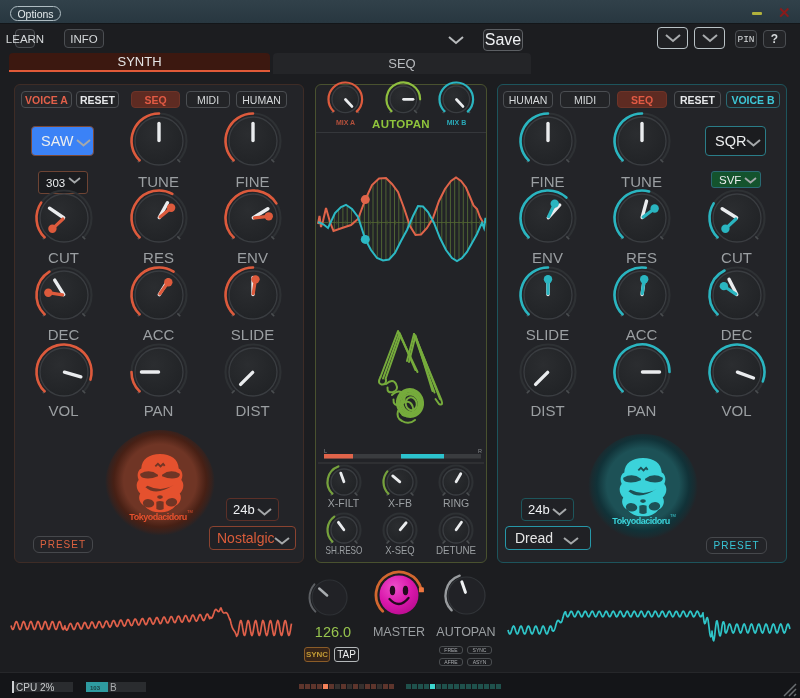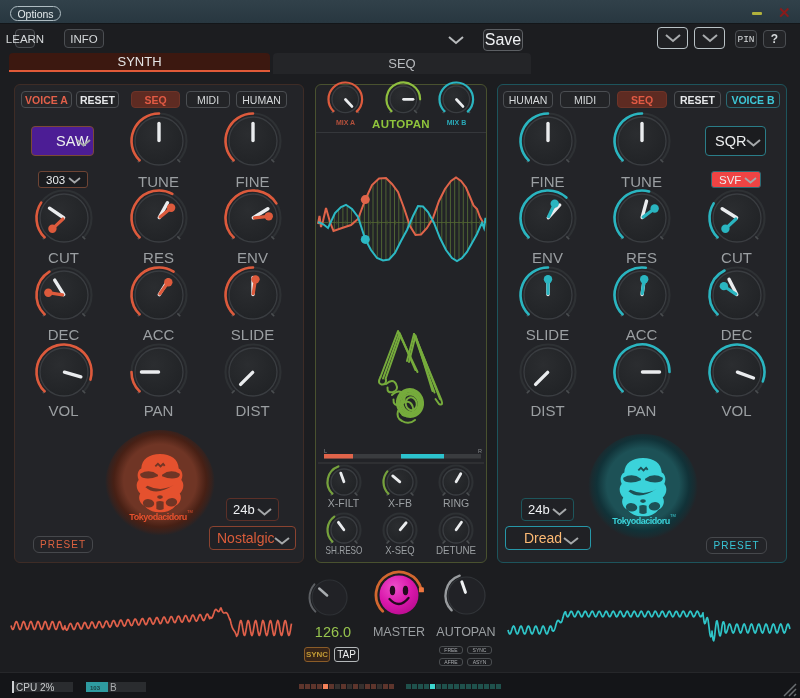--- a/index.html
+++ b/index.html
@@ -46,34 +46,34 @@
   <div class="abs btn" style="left:131px;top:91px;width:49px;height:17px;font-size:10.5px;font-weight:bold;color:#e25a44;background:#5e2b22;border-color:#6e3428;">SEQ</div>
   <div class="abs btn" style="left:186px;top:91px;width:44px;height:17px;font-size:10.5px;color:#d6d9db;">MIDI</div>
   <div class="abs btn" style="left:236px;top:91px;width:51px;height:17px;font-size:10.5px;color:#d6d9db;">HUMAN</div>
 
   <div class="abs btn" style="left:503px;top:91px;width:50px;height:17px;font-size:10.5px;color:#d6d9db;">HUMAN</div>
   <div class="abs btn" style="left:560px;top:91px;width:50px;height:17px;font-size:10.5px;color:#d6d9db;">MIDI</div>
   <div class="abs btn" style="left:617px;top:91px;width:50px;height:17px;font-size:10.5px;font-weight:bold;color:#e25a44;background:#5e2b22;border-color:#6e3428;">SEQ</div>
   <div class="abs btn" style="left:674px;top:91px;width:47px;height:17px;font-size:10.5px;font-weight:bold;color:#e6e8ea;">RESET</div>
   <div class="abs btn" style="left:726px;top:91px;width:54px;height:17px;font-size:10.5px;font-weight:bold;color:#3ec8d8;border-color:#2a6a74;">VOICE B</div>
 
-  <div class="abs" style="left:31px;top:126px;width:63px;height:30px;border:1.3px solid #7c4936;border-radius:4px;background:#4c1d95;color:#eceeef;font-size:14.5px;display:flex;align-items:center;padding-left:24px;">SAW</div>
+  <div class="abs" style="left:31px;top:126px;width:63px;height:30px;border:1.3px solid #7c4936;border-radius:4px;background:#3b82f6;color:#eceeef;font-size:14.5px;display:flex;align-items:center;padding-left:9px;">SAW</div>
   <svg class="abs" style="left:76px;top:139px;" width="15" height="8">
       <path d="M1 1 L7.5 6.5 L14 1" stroke="#a5a8aa" stroke-width="2" fill="none"></path>
     </svg>
-  <div class="abs" style="left:38px;top:171px;width:50px;height:17px;border:1px solid #6e4434;border-radius:3px;background:#1b1c1f;color:#eceeef;font-size:11.5px;display:flex;align-items:center;padding-left:7px;">303</div>
+  <div class="abs" style="left:38px;top:171px;width:50px;height:23px;border:1px solid #6e4434;border-radius:3px;background:#1b1c1f;color:#eceeef;font-size:11.5px;display:flex;align-items:center;padding-left:7px;">303</div>
   <svg class="abs" style="left:68px;top:177px;" width="13" height="7">
       <path d="M1 1 L6.5 5.5 L12 1" stroke="#a5a8aa" stroke-width="1.8" fill="none"></path>
     </svg>
 
   <div class="abs" style="left:705px;top:126px;width:61px;height:30px;border:1.3px solid #2a7d88;border-radius:4px;background:#1b1c1f;color:#eceeef;font-size:14.5px;display:flex;align-items:center;padding-left:9px;">SQR</div>
   <svg class="abs" style="left:746px;top:139px;" width="15" height="8">
       <path d="M1 1 L7.5 6.5 L14 1" stroke="#a5a8aa" stroke-width="2" fill="none"></path>
     </svg>
-  <div class="abs" style="left:711px;top:171px;width:50px;height:17px;border:1px solid #2a6a74;border-radius:3px;background:#ef4444;color:#eceeef;font-size:11.5px;display:flex;align-items:center;padding-left:7px;">SVF</div>
+  <div class="abs" style="left:711px;top:171px;width:50px;height:17px;border:1px solid #2a6a74;border-radius:3px;background:#14532d;color:#eceeef;font-size:11.5px;display:flex;align-items:center;padding-left:7px;">SVF</div>
   <svg class="abs" style="left:744px;top:177px;" width="13" height="7">
       <path d="M1 1 L6.5 5.5 L12 1" stroke="#a5a8aa" stroke-width="1.8" fill="none"></path>
     </svg>
 
   <div id="labels">
       <div class="abs lbl" style="left:113.5px;top:173px;width:90px;">TUNE</div>
       <div class="abs lbl" style="left:207.5px;top:173px;width:90px;">FINE</div>
       <div class="abs lbl" style="left:18.5px;top:249px;width:90px;">CUT</div>
       <div class="abs lbl" style="left:113.5px;top:249px;width:90px;">RES</div>
       <div class="abs lbl" style="left:207.5px;top:249px;width:90px;">ENV</div>
@@ -205,21 +205,21 @@
   <div class="abs" style="left:209px;top:526px;width:87px;height:24px;border:1.2px solid #8a4330;border-radius:4px;background:#202125;color:#da5c3a;font-size:14px;display:flex;align-items:center;padding-left:7px;">Nostalgic</div>
   <svg class="abs" style="left:274px;top:537px;" width="16" height="8">
       <path d="M1 1 L8 6.5 L15 1" stroke="#a5a8aa" stroke-width="2" fill="none"></path>
     </svg>
   <div class="abs" style="left:33px;top:536px;width:60px;height:17px;border:1px solid #46484c;border-radius:6px;color:#dd6240;font-size:10px;letter-spacing:1px;display:flex;align-items:center;justify-content:center;">PRESET</div>
 
   <div class="abs" style="left:521px;top:498px;width:53px;height:23px;border:1.2px solid #1d565c;border-radius:4px;background:#202125;color:#f0f2f4;font-size:13px;display:flex;align-items:center;padding-left:6px;">24b</div>
   <svg class="abs" style="left:552px;top:508px;" width="15" height="8">
       <path d="M1 1 L7.5 6.5 L14 1" stroke="#a5a8aa" stroke-width="2" fill="none"></path>
     </svg>
-  <div class="abs" style="left:505px;top:526px;width:86px;height:24px;border:1.2px solid #2697a8;border-radius:4px;background:#202125;color:#fdba74;font-size:14px;display:flex;align-items:center;padding-left:18px;">Dread</div>
+  <div class="abs" style="left:505px;top:526px;width:86px;height:24px;border:1.2px solid #2697a8;border-radius:4px;background:#202125;color:#e5e5e5;font-size:14px;display:flex;align-items:center;padding-left:9px;">Dread</div>
   <svg class="abs" style="left:563px;top:537px;" width="16" height="8">
       <path d="M1 1 L8 6.5 L15 1" stroke="#a5a8aa" stroke-width="2" fill="none"></path>
     </svg>
   <div class="abs" style="left:706px;top:537px;width:61px;height:17px;border:1px solid #46484c;border-radius:6px;color:#38c5d5;font-size:10px;letter-spacing:1px;display:flex;align-items:center;justify-content:center;">PRESET</div>
 
   <svg id="scopeL" class="abs" style="left:8px;top:575px;" width="290" height="90">
       <path d="M 3.0 50.5 L 3.5 52.3 L 4.1 53.8 L 4.6 54.5 L 5.2 54.3 L 5.7 53.2 L 6.3 51.5 L 6.8 49.6 L 7.4 47.9 L 7.9 46.8 L 8.5 46.5 L 9.0 47.1 L 9.6 48.5 L 10.2 50.3 L 10.7 52.2 L 11.3 53.7 L 11.8 54.4 L 12.4 54.3 L 12.9 53.3 L 13.5 51.7 L 14.0 49.8 L 14.6 48.1 L 15.1 46.9 L 15.7 46.5 L 16.2 47.0 L 16.8 48.4 L 17.3 50.2 L 17.9 52.0 L 18.4 53.6 L 19.0 54.4 L 19.5 54.4 L 20.1 53.4 L 20.6 51.9 L 21.2 50.0 L 21.7 48.2 L 22.3 47.0 L 22.8 46.5 L 23.4 47.0 L 23.9 48.2 L 24.5 50.0 L 25.0 51.9 L 25.6 53.4 L 26.1 54.4 L 26.7 54.4 L 27.2 53.6 L 27.8 52.0 L 28.3 50.2 L 28.9 48.4 L 29.4 47.0 L 30.0 46.5 L 30.5 46.9 L 31.1 48.1 L 31.6 49.8 L 32.2 51.7 L 32.7 53.3 L 33.3 54.3 L 33.8 54.4 L 34.4 53.7 L 34.9 52.2 L 35.5 50.3 L 36.0 48.5 L 36.6 47.1 L 37.1 46.5 L 37.6 46.8 L 38.2 47.9 L 38.7 49.6 L 39.3 51.5 L 39.8 53.2 L 40.4 54.3 L 40.9 54.5 L 41.5 53.8 L 42.0 52.3 L 42.6 50.5 L 43.1 48.7 L 43.7 47.2 L 44.2 46.5 L 44.8 46.7 L 45.3 47.8 L 45.9 49.5 L 46.4 51.4 L 47.0 53.1 L 47.5 54.2 L 48.1 54.5 L 48.6 53.9 L 49.2 52.5 L 49.7 50.7 L 50.3 48.8 L 50.8 47.3 L 51.4 46.6 L 51.9 46.7 L 52.5 47.7 L 53.0 49.3 L 53.6 51.2 L 54.1 52.9 L 54.7 54.1 L 55.2 54.5 L 55.8 54.0 L 56.3 52.6 L 56.9 50.8 L 57.0 52.0 L 57.5 53.4 L 58.1 54.5 L 58.6 55.1 L 59.2 54.9 L 59.7 54.0 L 60.3 52.6 L 60.8 51.0 L 61.4 49.6 L 61.9 48.7 L 62.5 48.4 L 63.0 48.9 L 63.6 49.9 L 64.1 51.4 L 64.7 52.8 L 65.2 54.0 L 65.8 54.5 L 66.3 54.4 L 66.9 53.6 L 67.4 52.2 L 68.0 50.7 L 68.5 49.3 L 69.1 48.3 L 69.6 47.9 L 70.2 48.3 L 70.7 49.3 L 71.3 50.7 L 71.8 52.2 L 72.4 53.4 L 72.9 54.0 L 73.5 54.0 L 74.0 53.2 L 74.6 51.9 L 75.1 50.3 L 75.7 48.9 L 76.2 47.8 L 76.8 47.4 L 77.3 47.8 L 77.9 48.7 L 78.4 50.1 L 79.0 51.6 L 79.5 52.8 L 80.1 53.5 L 80.6 53.5 L 81.2 52.8 L 81.7 51.5 L 82.3 50.0 L 82.8 48.5 L 83.4 47.4 L 83.9 46.9 L 84.5 47.2 L 85.0 48.1 L 85.6 49.5 L 86.1 51.0 L 86.7 52.2 L 87.2 53.0 L 87.8 53.0 L 88.3 52.4 L 88.9 51.2 L 89.4 49.6 L 90.0 48.1 L 90.5 47.0 L 91.1 46.5 L 91.6 46.7 L 92.2 47.5 L 92.7 48.8 L 93.3 50.3 L 93.8 51.6 L 94.4 52.4 L 94.9 52.6 L 95.5 52.0 L 96.0 50.8 L 96.6 49.3 L 97.1 47.8 L 97.7 46.6 L 98.2 46.0 L 98.8 46.1 L 99.3 46.9 L 99.9 48.2 L 100.4 49.7 L 101.0 51.0 L 101.5 51.9 L 102.1 52.1 L 102.6 51.5 L 103.2 50.4 L 103.7 48.9 L 104.3 47.4 L 104.8 46.2 L 105.4 45.5 L 105.9 45.6 L 106.5 46.3 L 107.0 47.6 L 107.6 49.1 L 108.1 50.4 L 108.7 51.3 L 109.2 51.6 L 109.8 51.1 L 110.3 50.0 L 110.9 48.6 L 111.4 47.0 L 112.0 45.8 L 112.5 45.0 L 113.1 45.0 L 113.6 45.7 L 114.2 47.0 L 114.7 48.4 L 115.3 49.8 L 115.8 50.8 L 116.4 51.1 L 116.9 50.7 L 117.5 49.7 L 118.0 48.2 L 118.6 46.7 L 119.1 45.4 L 119.7 44.6 L 120.2 44.5 L 120.8 45.1 L 121.3 46.3 L 121.9 47.8 L 122.4 49.2 L 123.0 50.2 L 123.5 50.6 L 124.1 50.3 L 124.6 49.3 L 125.2 47.8 L 125.7 46.3 L 126.3 45.0 L 126.8 44.1 L 127.4 44.0 L 127.9 44.6 L 128.5 45.7 L 129.0 47.2 L 129.6 48.6 L 130.1 49.7 L 130.7 50.1 L 131.2 49.8 L 131.8 48.9 L 132.3 47.5 L 132.9 45.9 L 133.4 44.6 L 134.0 43.7 L 134.5 43.5 L 135.1 44.0 L 135.6 45.1 L 136.2 46.5 L 136.7 48.0 L 137.3 49.1 L 137.8 49.6 L 138.4 49.4 L 138.9 48.5 L 139.5 47.1 L 140.0 45.6 L 140.6 44.2 L 141.1 43.2 L 141.7 43.0 L 142.2 43.4 L 142.8 44.5 L 143.3 45.9 L 143.9 47.4 L 144.4 48.5 L 145.0 49.1 L 145.5 48.9 L 146.1 48.1 L 146.7 46.8 L 147.2 45.2 L 147.8 43.8 L 148.3 42.8 L 148.9 42.5 L 149.4 42.9 L 150.0 43.9 L 150.5 45.3 L 151.1 46.7 L 151.6 47.9 L 152.2 48.6 L 152.7 48.5 L 153.3 47.7 L 153.8 46.4 L 154.4 44.9 L 154.9 43.4 L 155.5 42.4 L 156.0 42.0 L 156.6 42.3 L 157.1 43.3 L 157.7 44.6 L 158.2 46.1 L 158.8 47.3 L 159.3 48.0 L 159.9 48.0 L 160.4 47.3 L 161.0 46.1 L 161.5 44.5 L 162.1 43.0 L 162.6 41.9 L 163.2 41.5 L 163.7 41.7 L 164.3 42.7 L 164.8 44.0 L 165.4 45.5 L 165.9 46.7 L 166.5 47.5 L 167.0 47.6 L 167.6 46.9 L 168.1 45.7 L 168.7 44.2 L 169.2 42.7 L 169.8 41.5 L 170.3 41.0 L 170.9 41.2 L 171.4 42.0 L 172.0 43.4 L 172.5 44.9 L 173.1 46.2 L 173.6 47.0 L 174.2 47.1 L 174.7 46.5 L 175.3 45.3 L 175.8 43.8 L 176.4 42.3 L 176.9 41.1 L 177.5 40.5 L 178.0 40.6 L 178.6 41.5 L 179.1 42.7 L 179.7 44.2 L 180.2 45.6 L 180.8 46.4 L 181.3 46.6 L 181.9 46.1 L 182.4 44.9 L 183.0 43.4 L 183.5 41.9 L 184.1 40.7 L 184.6 40.0 L 185.2 40.1 L 185.7 40.9 L 186.3 42.1 L 186.8 43.6 L 187.4 45.0 L 187.9 45.9 L 188.5 46.1 L 189.0 45.7 L 189.6 44.6 L 190.1 43.1 L 190.7 41.6 L 191.2 40.3 L 191.8 39.6 L 192.3 39.6 L 192.9 40.3 L 193.4 41.5 L 194.0 43.0 L 194.5 44.3 L 195.1 45.3 L 195.6 45.6 L 196.2 45.2 L 196.7 44.2 L 197.3 42.7 L 197.8 41.2 L 198.4 39.9 L 198.9 39.1 L 199.5 39.0 L 200.0 39.7 L 200.6 40.9 L 201.1 42.3 L 201.7 43.7 L 202.0 42.0 L 202.6 42.7 L 203.1 43.1 L 203.7 43.0 L 204.2 42.4 L 204.8 41.2 L 205.3 39.7 L 205.9 38.0 L 206.4 36.4 L 207.0 35.2 L 207.5 34.6 L 208.1 34.4 L 208.6 34.8 L 209.2 35.5 L 209.7 36.1 L 210.3 36.6 L 210.8 36.5 L 211.4 36.0 L 211.9 34.9 L 212.5 33.3 L 213.0 33.0 L 213.6 34.5 L 214.1 35.8 L 214.7 36.9 L 215.2 37.6 L 215.8 38.0 L 216.3 38.0 L 216.9 37.9 L 217.4 37.7 L 218.0 37.6 L 218.5 37.8 L 219.1 38.3 L 219.6 39.1 L 220.2 40.3 L 220.7 41.8 L 221.3 43.3 L 221.8 44.7 L 222.0 44.0 L 222.6 46.4 L 223.1 48.7 L 223.7 50.7 L 224.2 52.4 L 224.8 53.6 L 225.3 54.6 L 225.9 55.4 L 226.4 56.1 L 227.0 57.0 L 227.5 58.1 L 228.1 59.5 L 228.6 61.4 L 229.0 60.5 L 229.6 59.9 L 230.1 57.9 L 230.7 54.8 L 231.2 51.3 L 231.8 48.2 L 232.3 46.1 L 232.9 45.5 L 233.4 46.5 L 234.0 48.9 L 234.5 52.2 L 235.1 55.6 L 235.6 58.5 L 236.2 60.2 L 236.7 60.4 L 237.3 59.0 L 237.8 56.3 L 238.4 52.9 L 238.9 49.5 L 239.5 46.9 L 240.0 45.6 L 240.6 45.9 L 241.1 47.7 L 241.7 50.6 L 242.2 54.1 L 242.8 57.3 L 243.3 59.6 L 243.9 60.5 L 244.4 59.8 L 245.0 57.6 L 245.5 54.5 L 246.1 51.0 L 246.6 48.0 L 247.2 46.0 L 247.7 45.5 L 248.3 46.7 L 248.8 49.2 L 249.4 52.5 L 249.9 55.9 L 250.5 58.7 L 251.0 60.3 L 251.6 60.3 L 252.1 58.8 L 252.7 56.0 L 253.2 52.6 L 253.8 49.3 L 254.3 46.7 L 254.9 45.5 L 255.4 46.0 L 256.0 47.9 L 256.5 50.9 L 257.1 54.4 L 257.6 57.5 L 258.2 59.7 L 258.7 60.5 L 259.3 59.6 L 259.8 57.4 L 260.4 54.2 L 260.9 50.7 L 261.5 47.7 L 262.0 45.9 L 262.6 45.6 L 263.1 46.8 L 263.7 49.4 L 264.2 52.8 L 264.8 56.2 L 265.3 58.9 L 265.9 60.4 L 266.4 60.2 L 267.0 58.6 L 267.5 55.7 L 268.1 52.3 L 268.6 49.0 L 269.2 46.6 L 269.7 45.5 L 270.3 46.1 L 270.8 48.1 L 271.4 51.2 L 271.9 54.7 L 272.5 57.8 L 273.0 59.9 L 273.6 60.5 L 274.1 59.5 L 274.7 57.1 L 275.2 53.8 L 275.8 50.4 L 276.3 47.5 L 276.9 45.8 L 277.4 45.6 L 278.0 47.0 L 278.5 49.7 L 279.1 53.1 L 279.6 56.5 L 280.2 59.1 L 280.7 60.4 L 281.3 60.1 L 281.8 58.3 L 282.4 55.4 L 282.9 51.9 L 283.5 48.7" stroke="#e0604a" stroke-width="1.7" fill="none" stroke-linejoin="round"></path>
     </svg>
   <svg id="scopeR" class="abs" style="left:502px;top:575px;" width="292" height="90">
       <path d="M 6.0 55.0 L 6.5 56.8 L 7.1 58.2 L 7.6 58.9 L 8.2 58.8 L 8.8 57.9 L 9.3 56.3 L 9.9 54.5 L 10.4 52.8 L 11.0 51.5 L 11.5 51.0 L 12.1 51.4 L 12.6 52.5 L 13.2 54.2 L 13.7 56.0 L 14.3 57.6 L 14.8 58.7 L 15.4 59.0 L 15.9 58.4 L 16.5 57.1 L 17.0 55.3 L 17.6 53.5 L 18.1 52.0 L 18.7 51.1 L 19.2 51.1 L 19.8 51.9 L 20.3 53.4 L 20.9 55.2 L 21.4 57.0 L 22.0 58.3 L 22.5 59.0 L 23.1 58.8 L 23.6 57.8 L 24.2 56.2 L 24.7 54.3 L 25.3 52.6 L 25.8 51.4 L 26.4 51.0 L 26.9 51.4 L 27.5 52.6 L 28.0 54.3 L 28.6 56.2 L 29.1 57.8 L 29.7 58.8 L 30.2 59.0 L 30.8 58.3 L 31.3 57.0 L 31.9 55.2 L 32.4 53.4 L 33.0 51.9 L 33.5 51.1 L 34.1 51.1 L 34.6 52.0 L 35.2 53.5 L 35.7 55.3 L 36.3 57.1 L 36.8 58.4 L 37.4 59.0 L 37.9 58.7 L 38.4 57.6 L 39.0 56.0 L 39.5 54.2 L 40.1 52.5 L 40.6 51.4 L 41.2 51.0 L 41.7 51.5 L 42.3 52.8 L 42.8 54.5 L 43.4 56.3 L 43.9 57.9 L 44.5 58.8 L 45.0 58.9 L 45.6 58.2 L 46.1 56.8 L 46.7 55.0 L 47.2 53.2 L 47.8 51.8 L 48.3 51.1 L 48.9 51.2 L 49.4 52.1 L 50.0 53.7 L 50.0 55.0 L 50.5 55.7 L 51.1 56.1 L 51.6 56.1 L 52.2 55.3 L 52.7 54.0 L 53.3 52.2 L 53.8 50.2 L 54.4 48.3 L 54.9 46.7 L 55.5 45.7 L 56.0 45.3 L 56.6 45.5 L 57.1 46.1 L 57.7 46.9 L 58.2 47.5 L 58.8 47.7 L 59.3 47.2 L 59.9 46.2 L 60.4 44.6 L 61.0 42.6 L 61.5 40.6 L 62.1 38.8 L 62.6 37.5 L 63.2 36.9 L 63.7 36.9 L 64.0 39.0 L 64.5 40.3 L 65.1 41.3 L 65.6 41.8 L 66.2 41.6 L 66.7 40.7 L 67.3 39.5 L 67.8 38.1 L 68.4 37.0 L 68.9 36.3 L 69.5 36.3 L 70.0 36.9 L 70.6 38.0 L 71.1 39.4 L 71.7 40.6 L 72.2 41.5 L 72.8 41.8 L 73.3 41.4 L 73.9 40.4 L 74.4 39.1 L 75.0 37.8 L 75.5 36.7 L 76.1 36.2 L 76.6 36.4 L 77.2 37.2 L 77.7 38.4 L 78.3 39.7 L 78.8 40.9 L 79.4 41.7 L 79.9 41.8 L 80.5 41.2 L 81.0 40.1 L 81.6 38.7 L 82.1 37.5 L 82.7 36.5 L 83.2 36.2 L 83.8 36.5 L 84.3 37.5 L 84.9 38.7 L 85.4 40.1 L 86.0 41.2 L 86.5 41.8 L 87.1 41.7 L 87.6 40.9 L 88.2 39.7 L 88.7 38.4 L 89.3 37.2 L 89.8 36.4 L 90.4 36.2 L 90.9 36.7 L 91.5 37.8 L 92.0 39.1 L 92.6 40.4 L 93.1 41.4 L 93.7 41.8 L 94.2 41.5 L 94.8 40.6 L 95.3 39.4 L 95.9 38.0 L 96.4 36.9 L 97.0 36.3 L 97.5 36.3 L 98.1 37.0 L 98.6 38.1 L 99.2 39.5 L 99.7 40.7 L 100.3 41.6 L 100.8 41.8 L 101.4 41.3 L 101.9 40.3 L 102.5 39.0 L 103.0 37.7 L 103.6 36.7 L 104.1 36.2 L 104.7 36.4 L 105.2 37.3 L 105.8 38.5 L 106.3 39.9 L 106.9 41.0 L 107.4 41.7 L 108.0 41.7 L 108.5 41.1 L 109.1 40.0 L 109.6 38.6 L 110.2 37.4 L 110.7 36.5 L 111.3 36.2 L 111.8 36.6 L 112.4 37.6 L 112.9 38.9 L 113.5 40.2 L 114.0 41.3 L 114.6 41.8 L 115.1 41.6 L 115.7 40.8 L 116.2 39.6 L 116.8 38.3 L 117.3 37.1 L 117.9 36.3 L 118.4 36.2 L 119.0 36.8 L 119.5 37.9 L 120.1 39.3 L 120.6 40.5 L 121.2 41.5 L 121.7 41.8 L 122.3 41.5 L 122.8 40.5 L 123.4 39.3 L 123.9 37.9 L 124.5 36.8 L 125.0 36.2 L 125.6 36.3 L 126.1 37.1 L 126.7 38.3 L 127.2 39.6 L 127.8 40.8 L 128.3 41.6 L 128.9 41.8 L 129.4 41.3 L 130.0 40.2 L 130.5 38.9 L 131.1 37.6 L 131.6 36.6 L 132.2 36.2 L 132.7 36.5 L 133.3 37.4 L 133.8 38.6 L 134.4 40.0 L 134.9 41.1 L 135.5 41.7 L 136.0 41.7 L 136.6 41.0 L 137.1 39.9 L 137.7 38.5 L 138.2 37.3 L 138.8 36.4 L 139.3 36.2 L 139.9 36.7 L 140.4 37.7 L 141.0 39.0 L 141.5 40.3 L 142.1 41.3 L 142.6 41.8 L 143.2 41.6 L 143.8 40.7 L 144.3 39.5 L 144.9 38.1 L 145.4 37.0 L 146.0 36.3 L 146.5 36.3 L 147.1 36.9 L 147.6 38.0 L 148.2 39.4 L 148.7 40.6 L 149.3 41.5 L 149.8 41.8 L 150.4 41.4 L 150.9 40.4 L 151.5 39.1 L 152.0 37.8 L 152.6 36.7 L 153.1 36.2 L 153.7 36.4 L 154.2 37.2 L 154.8 38.4 L 155.3 39.7 L 155.9 40.9 L 156.4 41.7 L 157.0 41.8 L 157.5 41.2 L 158.1 40.1 L 158.6 38.7 L 159.2 37.5 L 159.7 36.5 L 160.3 36.2 L 160.8 36.5 L 161.4 37.5 L 161.9 38.7 L 162.5 40.1 L 163.0 41.2 L 163.6 41.8 L 164.1 41.7 L 164.7 40.9 L 165.2 39.7 L 165.8 38.4 L 166.3 37.2 L 166.9 36.4 L 167.4 36.2 L 168.0 36.7 L 168.5 37.8 L 169.1 39.1 L 169.6 40.4 L 170.2 41.4 L 170.7 41.8 L 171.3 41.5 L 171.8 40.6 L 172.4 39.4 L 172.9 38.0 L 173.5 36.9 L 174.0 36.3 L 174.6 36.3 L 175.1 37.0 L 175.7 38.1 L 176.2 39.5 L 176.8 40.7 L 177.3 41.6 L 177.9 41.8 L 178.4 41.3 L 179.0 40.3 L 179.5 39.0 L 180.1 37.7 L 180.6 36.7 L 181.2 36.2 L 181.7 36.4 L 182.3 37.3 L 182.8 38.5 L 183.4 39.9 L 183.9 41.0 L 184.5 41.7 L 185.0 41.7 L 185.6 41.1 L 186.1 40.0 L 186.7 38.6 L 187.2 37.4 L 187.8 36.5 L 188.3 36.2 L 188.9 36.6 L 189.4 37.6 L 190.0 38.9 L 190.5 40.2 L 191.1 41.3 L 191.6 41.8 L 192.2 41.6 L 192.7 40.8 L 193.3 39.6 L 193.8 38.3 L 194.4 37.1 L 194.9 36.3 L 195.5 36.2 L 196.0 36.8 L 196.6 37.9 L 197.1 39.3 L 197.7 40.5 L 198.2 41.5 L 198.8 41.8 L 199.3 41.5 L 199.9 40.5 L 200.4 39.3 L 201.0 37.9 L 201.0 39.0 L 201.6 43.5 L 202.1 46.9 L 202.7 48.6 L 203.2 48.3 L 203.8 46.6 L 204.3 44.4 L 204.9 42.8 L 205.4 42.7 L 206.0 44.5 L 206.5 48.1 L 207.1 52.6 L 207.6 57.0 L 208.2 60.3 L 208.7 61.8 L 209.3 61.4 L 209.8 59.6 L 210.0 56.0 L 210.6 61.3 L 211.1 64.9 L 211.7 65.8 L 212.2 63.8 L 212.8 59.7 L 213.3 54.6 L 213.9 49.8 L 214.4 46.6 L 215.0 45.8 L 215.5 47.3 L 216.1 50.7 L 216.6 54.8 L 217.2 58.4 L 217.7 60.6 L 218.3 60.8 L 218.8 59.0 L 219.4 55.8 L 219.9 52.1 L 220.5 48.9 L 221.0 47.0 L 221.6 46.8 L 222.1 48.1 L 222.7 50.4 L 223.0 56.7 L 223.6 57.8 L 224.1 57.9 L 224.7 57.1 L 225.2 55.4 L 225.8 53.4 L 226.3 51.3 L 226.9 49.8 L 227.4 49.0 L 228.0 49.3 L 228.5 50.4 L 229.1 52.3 L 229.6 54.4 L 230.2 56.3 L 230.7 57.6 L 231.3 58.0 L 231.8 57.4 L 232.4 56.0 L 232.9 54.0 L 233.5 51.9 L 234.0 50.1 L 234.6 49.1 L 235.1 49.1 L 235.7 50.0 L 236.2 51.7 L 236.8 53.8 L 237.3 55.8 L 237.9 57.3 L 238.4 58.0 L 239.0 57.7 L 239.5 56.4 L 240.1 54.5 L 240.6 52.4 L 241.2 50.6 L 241.7 49.3 L 242.3 49.0 L 242.8 49.7 L 243.4 51.2 L 243.9 53.2 L 244.5 55.3 L 245.0 57.0 L 245.6 57.9 L 246.1 57.8 L 246.7 56.8 L 247.2 55.1 L 247.8 53.0 L 248.3 51.0 L 248.9 49.6 L 249.4 49.0 L 250.0 49.4 L 250.5 50.7 L 251.1 52.7 L 251.6 54.8 L 252.2 56.6 L 252.7 57.7 L 253.3 58.0 L 253.8 57.2 L 254.4 55.6 L 254.9 53.6 L 255.5 51.5 L 256.0 49.9 L 256.6 49.1 L 257.1 49.2 L 257.7 50.3 L 258.2 52.1 L 258.8 54.2 L 259.3 56.1 L 259.9 57.5 L 260.4 58.0 L 261.0 57.5 L 261.5 56.1 L 262.1 54.2 L 262.6 52.1 L 263.2 50.3 L 263.7 49.2 L 264.3 49.1 L 264.8 49.9 L 265.4 51.6 L 265.9 53.6 L 266.5 55.7 L 267.0 57.2 L 267.6 58.0 L 268.1 57.7 L 268.7 56.6 L 269.2 54.7 L 269.8 52.6 L 270.3 50.7 L 270.9 49.4 L 271.4 49.0 L 272.0 49.6 L 272.5 51.0 L 273.1 53.0 L 273.6 55.1 L 274.2 56.9 L 274.7 57.9 L 275.3 57.9 L 275.8 57.0 L 276.4 55.3 L 276.9 53.2 L 277.5 51.2 L 278.0 49.7 L 278.6 49.0 L 279.1 49.3 L 279.7 50.6 L 280.2 52.5 L 280.8 54.6 L 281.3 56.4 L 281.9 57.7 L 282.4 58.0 L 283.0 57.3 L 283.5 55.8 L 284.1 53.8 L 284.6 51.7 L 285.2 50.0 L 285.7 49.1 L 286.3 49.2 L 286.8 50.2 L 287.4 51.9 L 287.9 54.0" stroke="#2fc6c9" stroke-width="1.7" fill="none" stroke-linejoin="round"></path>

